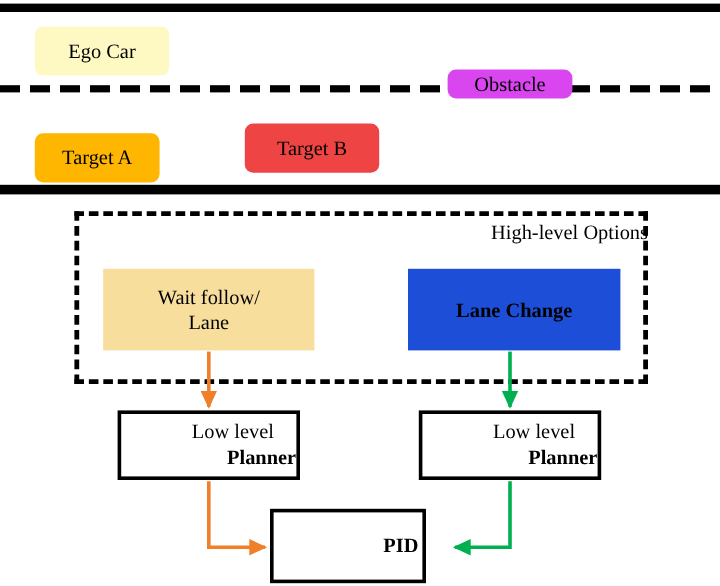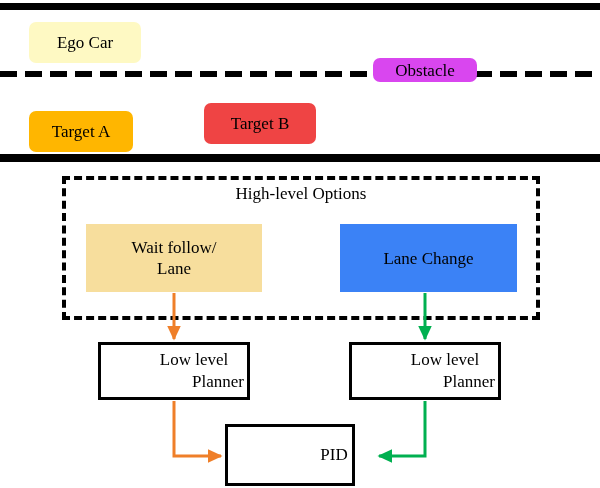--- a/index.html
+++ b/index.html
@@ -83,63 +83,64 @@
     height: 144px;
     box-sizing: border-box;
     border: 4px dashed #000000;
     background: transparent;
   }
   #options-title {
     position: absolute;
     left: 62px;
     top: 184px;
     width: 478px;
-    text-align: center;
+    text-align: right;
     font-size: 17px;
     line-height: 20px;
     white-space: nowrap;
   }
 
   .option-box {
     position: absolute;
     display: flex;
     align-items: center;
     justify-content: center;
     text-align: center;
     font-size: 17px;
     line-height: 21px;
   }
   #opt-lane-follow {
     left: 86px; top: 224px; width: 176px; height: 68px;
     background: #F7DE9D;
   }
   #opt-lane-change {
     left: 340px; top: 224px; width: 177px; height: 68px;
-    background: #3b82f6;
+    background: #1d4ed8;
+    font-weight: bold;
   }
 
   
   .proc-box {
     position: absolute;
     box-sizing: border-box;
     border: 3px solid #000000;
     background: #ffffff;
     display: flex;
     align-items: center;
     justify-content: center;
     text-align: center;
     font-size: 17px;
     line-height: 22px;
     padding-left: 40px;
   }
   #planner-left  { left: 98px;  top: 342px; width: 152px; height: 58px; }
   #planner-right { left: 349px; top: 342px; width: 152px; height: 58px; }
   #pid-controller { left: 225px; top: 424px; width: 130px; height: 62px; }
 
-  .box-line-2 { font-weight: normal; margin-left: 48px; }
+  .box-line-2 { font-weight: bold; margin-left: 48px; }
 
   
   #connectors {
     position: absolute;
     left: 0; top: 0;
     width: 600px;
     height: 488px;
     pointer-events: none;
   }
 </style>

